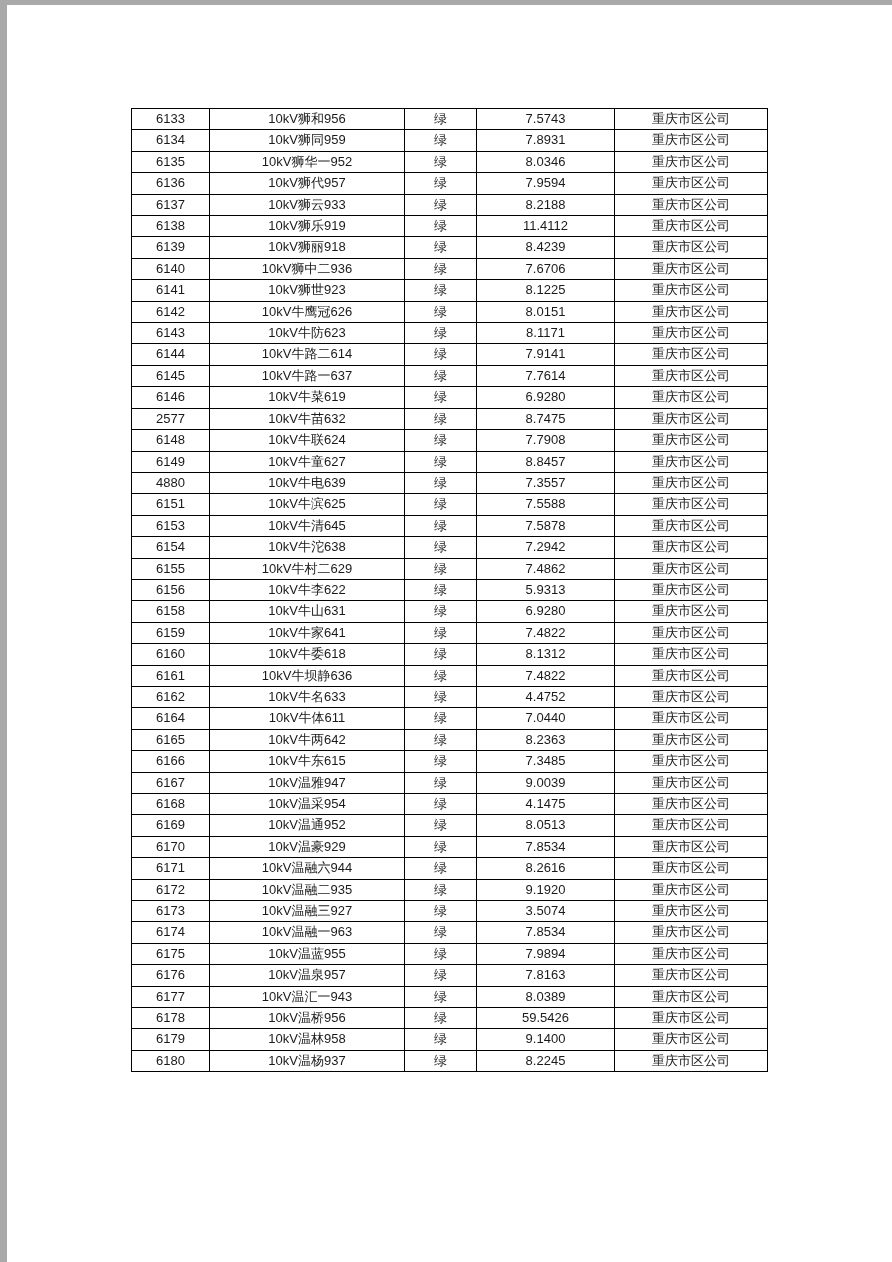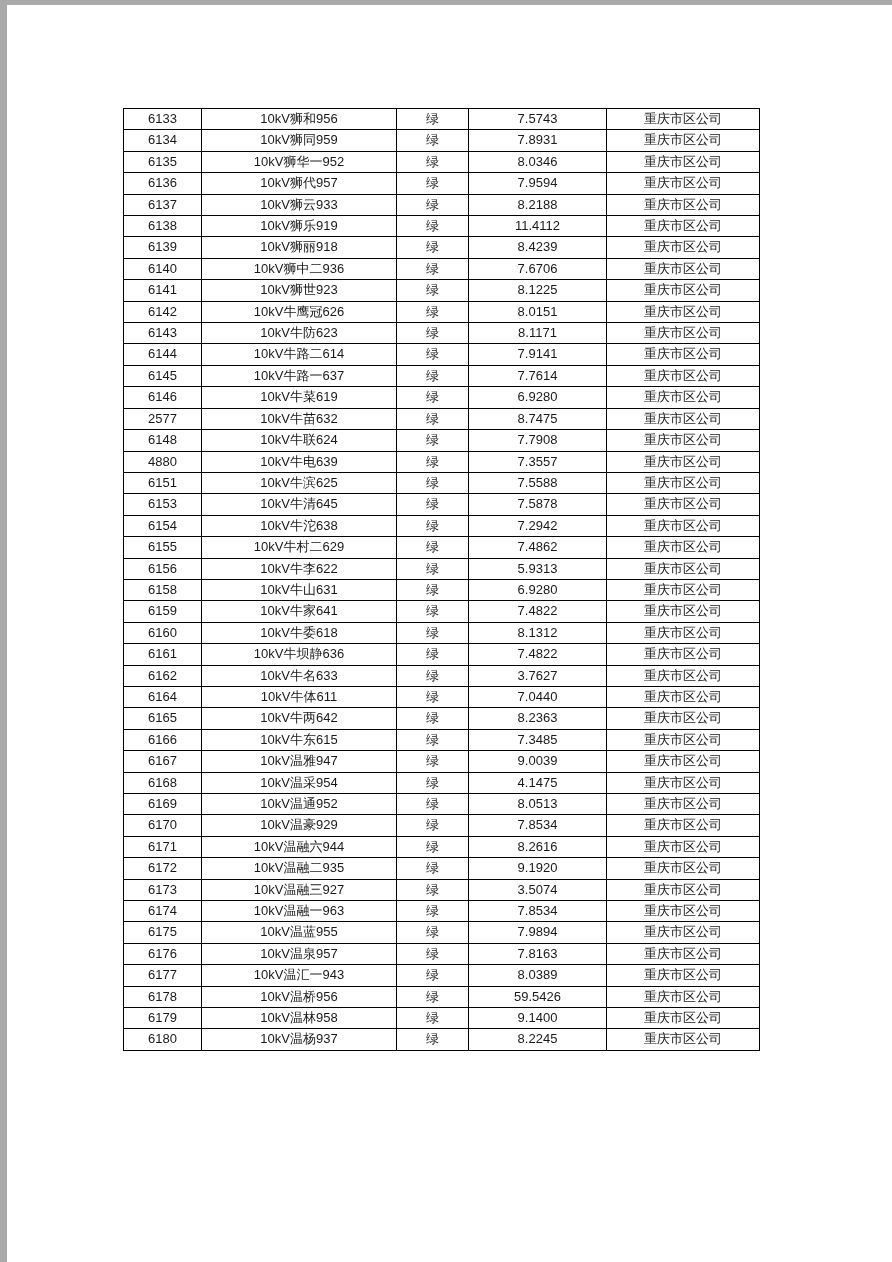--- a/index.html
+++ b/index.html
@@ -17,21 +17,21 @@
   .page {
     position: absolute;
     left: 7px;
     top: 5px;
     right: 0;
     bottom: 0;
     background: #ffffff;
   }
   .data-table {
     position: absolute;
-    left: 116px;   
+    left: 124px;   
     top: 103px;    
     width: 636px;
     border-collapse: collapse;
     table-layout: fixed;
   }
   .data-table td {
     border: 1px solid #000000;
     padding: 0;
     height: 20.4px;
     line-height: 20.4px;
@@ -166,20 +166,27 @@
     <td>重庆市区公司</td>
   </tr>
         <tr>
     <td>6148</td>
     <td>10kV牛联624</td>
     <td>绿</td>
     <td>7.7908</td>
     <td>重庆市区公司</td>
   </tr>
         <tr>
+    <td>6149</td>
+    <td>10kV牛童627</td>
+    <td>绿</td>
+    <td>8.8457</td>
+    <td>重庆市区公司</td>
+  </tr>
+        <tr>
     <td>4880</td>
     <td>10kV牛电639</td>
     <td>绿</td>
     <td>7.3557</td>
     <td>重庆市区公司</td>
   </tr>
         <tr>
     <td>6151</td>
     <td>10kV牛滨625</td>
     <td>绿</td>
@@ -239,21 +246,21 @@
     <td>6161</td>
     <td>10kV牛坝静636</td>
     <td>绿</td>
     <td>7.4822</td>
     <td>重庆市区公司</td>
   </tr>
         <tr>
     <td>6162</td>
     <td>10kV牛名633</td>
     <td>绿</td>
-    <td>3.7627</td>
+    <td>4.4752</td>
     <td>重庆市区公司</td>
   </tr>
         <tr>
     <td>6164</td>
     <td>10kV牛体611</td>
     <td>绿</td>
     <td>7.0440</td>
     <td>重庆市区公司</td>
   </tr>
         <tr>

